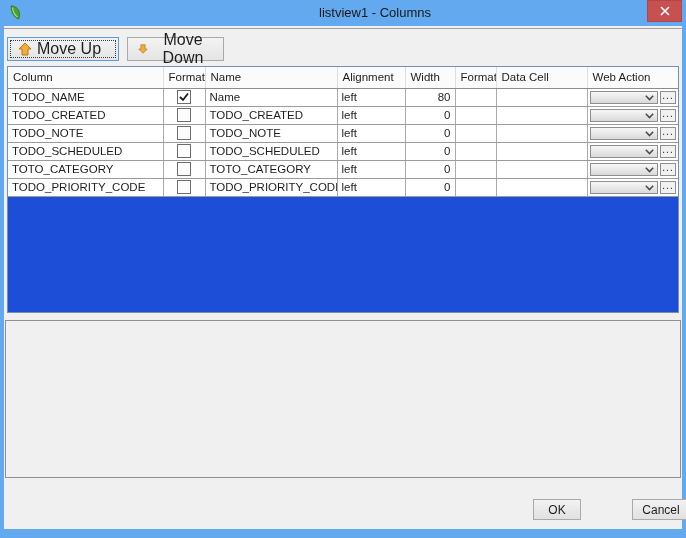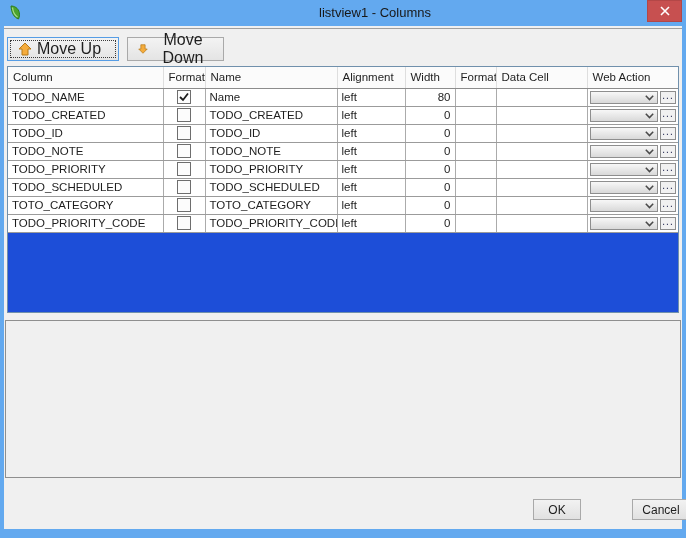--- a/index.html
+++ b/index.html
@@ -204,73 +204,27 @@
         <div class="combo">
           <svg class="chev" width="9" height="6" viewBox="0 0 9 6">
             <path d="M0.8 0.8 L4.5 4.6 L8.2 0.8" fill="none" stroke="#4a4a4a" stroke-width="1.5"></path>
           </svg>
         </div>
         <div class="ellipsis-button">...</div>
       </div>
     </td>
   </tr>
             <tr>
-    <td class="c-col">TODO_ID</td>
-    <td class="c-inc">
-      <span class="checkbox">
-        
-      </span>
-    </td>
-    <td class="c-name">TODO_ID</td>
-    <td class="c-align">left</td>
-    <td class="c-width">0</td>
-    <td class="c-format"></td>
-    <td class="c-datacell"></td>
-    <td class="c-webaction">
-      <div class="wa-wrap">
-        <div class="combo">
-          <svg class="chev" width="9" height="6" viewBox="0 0 9 6">
-            <path d="M0.8 0.8 L4.5 4.6 L8.2 0.8" fill="none" stroke="#4a4a4a" stroke-width="1.5"></path>
-          </svg>
-        </div>
-        <div class="ellipsis-button">...</div>
-      </div>
-    </td>
-  </tr>
-            <tr>
     <td class="c-col">TODO_NOTE</td>
     <td class="c-inc">
       <span class="checkbox">
         
       </span>
     </td>
     <td class="c-name">TODO_NOTE</td>
-    <td class="c-align">left</td>
-    <td class="c-width">0</td>
-    <td class="c-format"></td>
-    <td class="c-datacell"></td>
-    <td class="c-webaction">
-      <div class="wa-wrap">
-        <div class="combo">
-          <svg class="chev" width="9" height="6" viewBox="0 0 9 6">
-            <path d="M0.8 0.8 L4.5 4.6 L8.2 0.8" fill="none" stroke="#4a4a4a" stroke-width="1.5"></path>
-          </svg>
-        </div>
-        <div class="ellipsis-button">...</div>
-      </div>
-    </td>
-  </tr>
-            <tr>
-    <td class="c-col">TODO_PRIORITY</td>
-    <td class="c-inc">
-      <span class="checkbox">
-        
-      </span>
-    </td>
-    <td class="c-name">TODO_PRIORITY</td>
     <td class="c-align">left</td>
     <td class="c-width">0</td>
     <td class="c-format"></td>
     <td class="c-datacell"></td>
     <td class="c-webaction">
       <div class="wa-wrap">
         <div class="combo">
           <svg class="chev" width="9" height="6" viewBox="0 0 9 6">
             <path d="M0.8 0.8 L4.5 4.6 L8.2 0.8" fill="none" stroke="#4a4a4a" stroke-width="1.5"></path>
           </svg>

